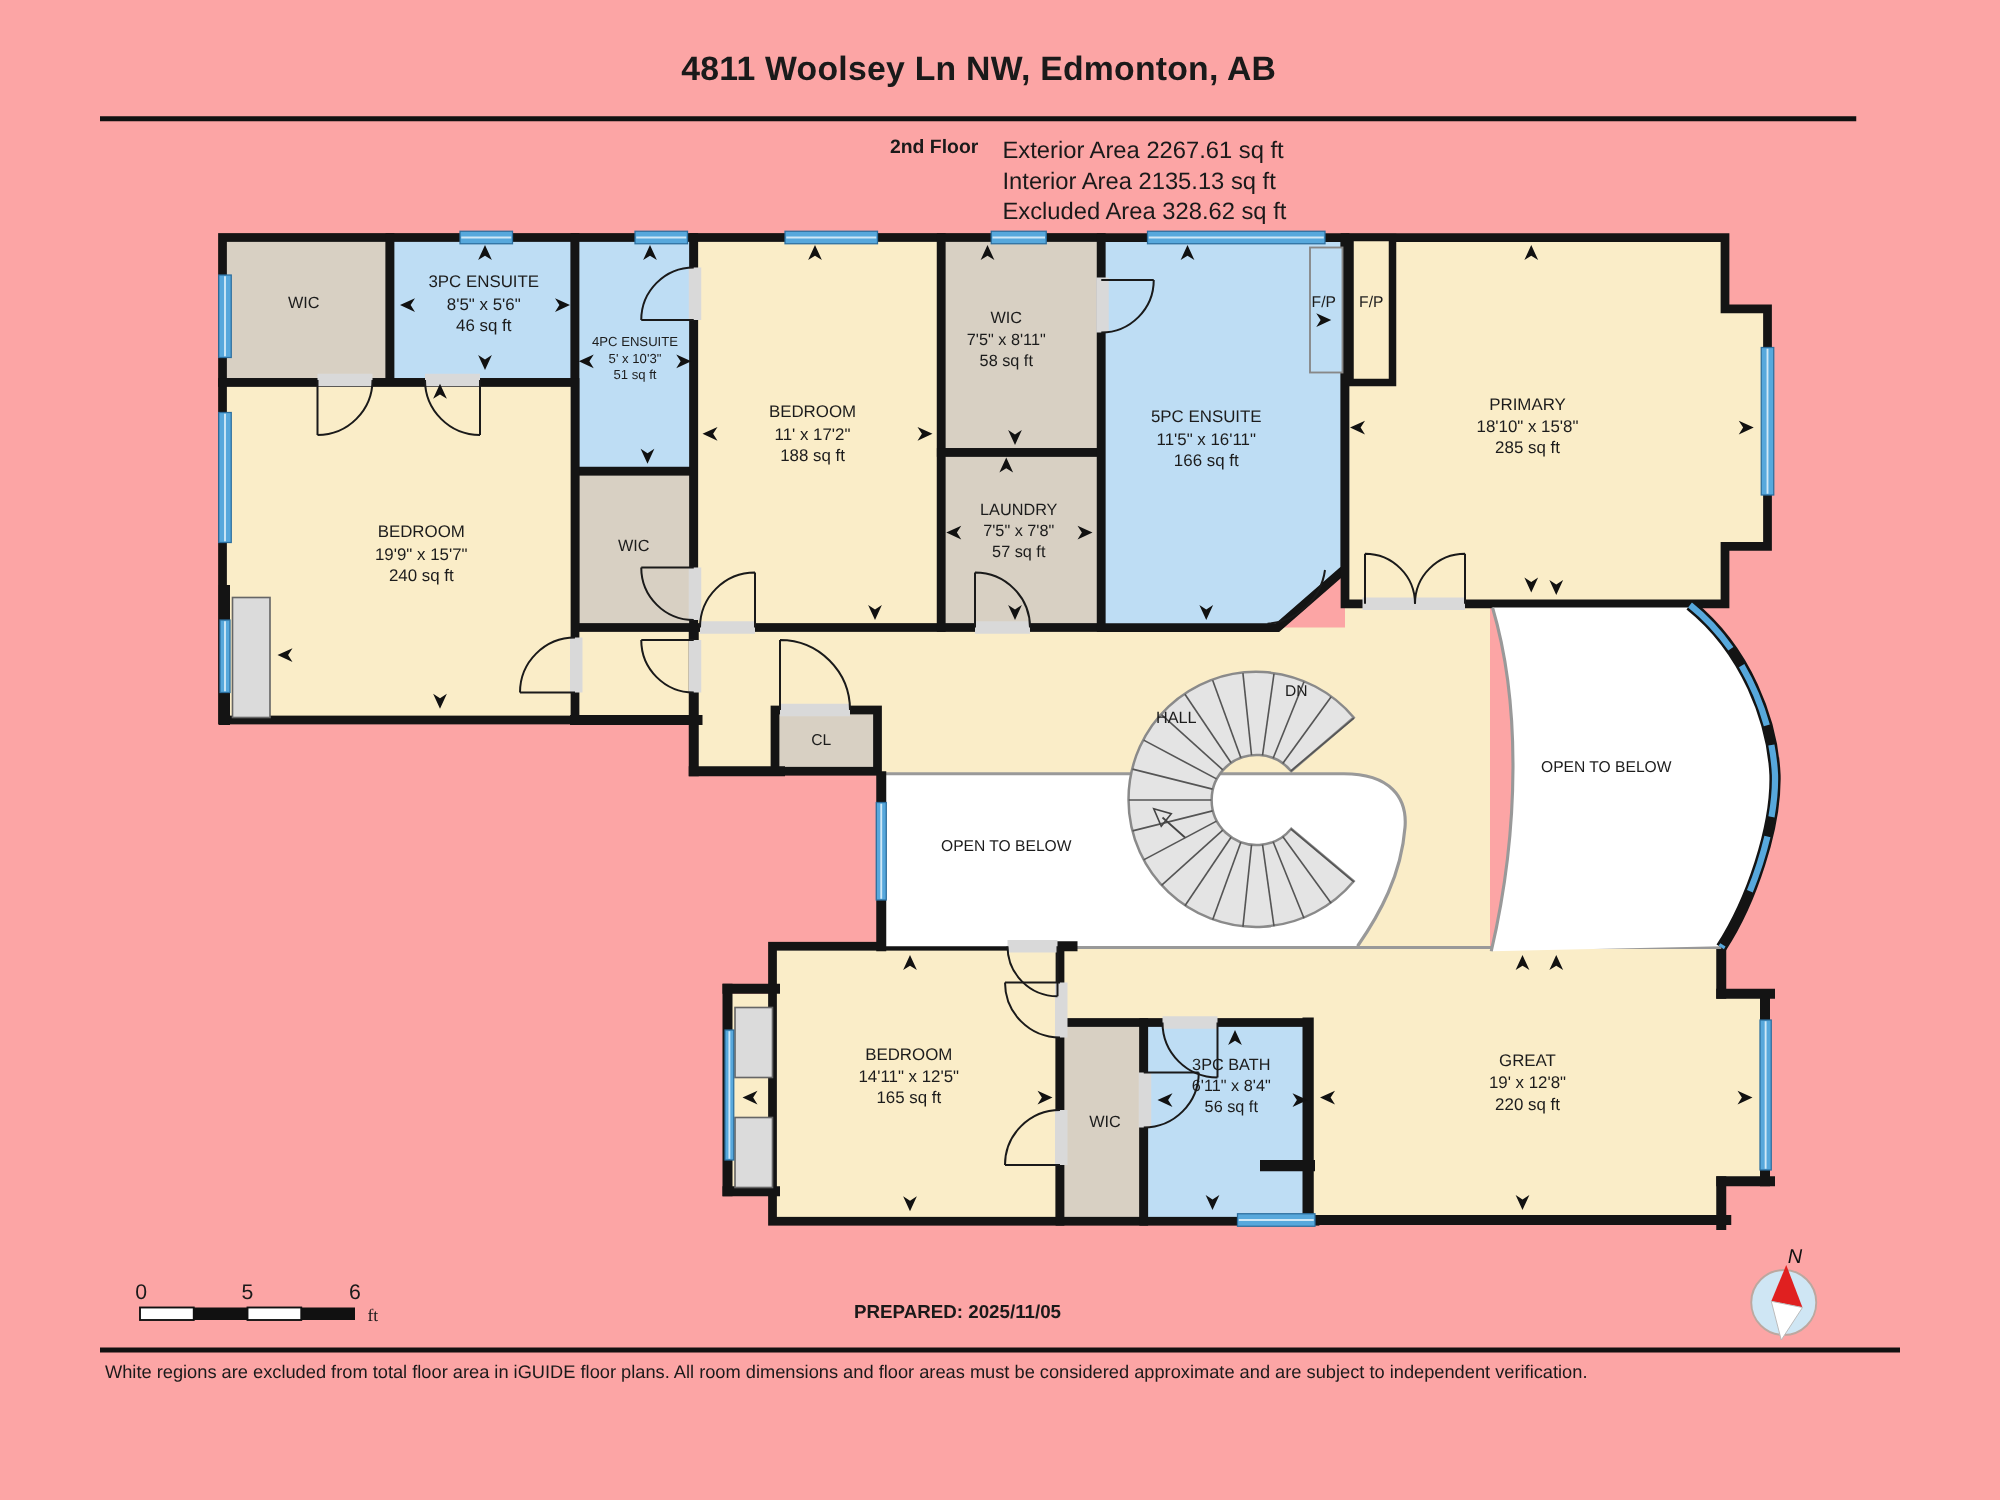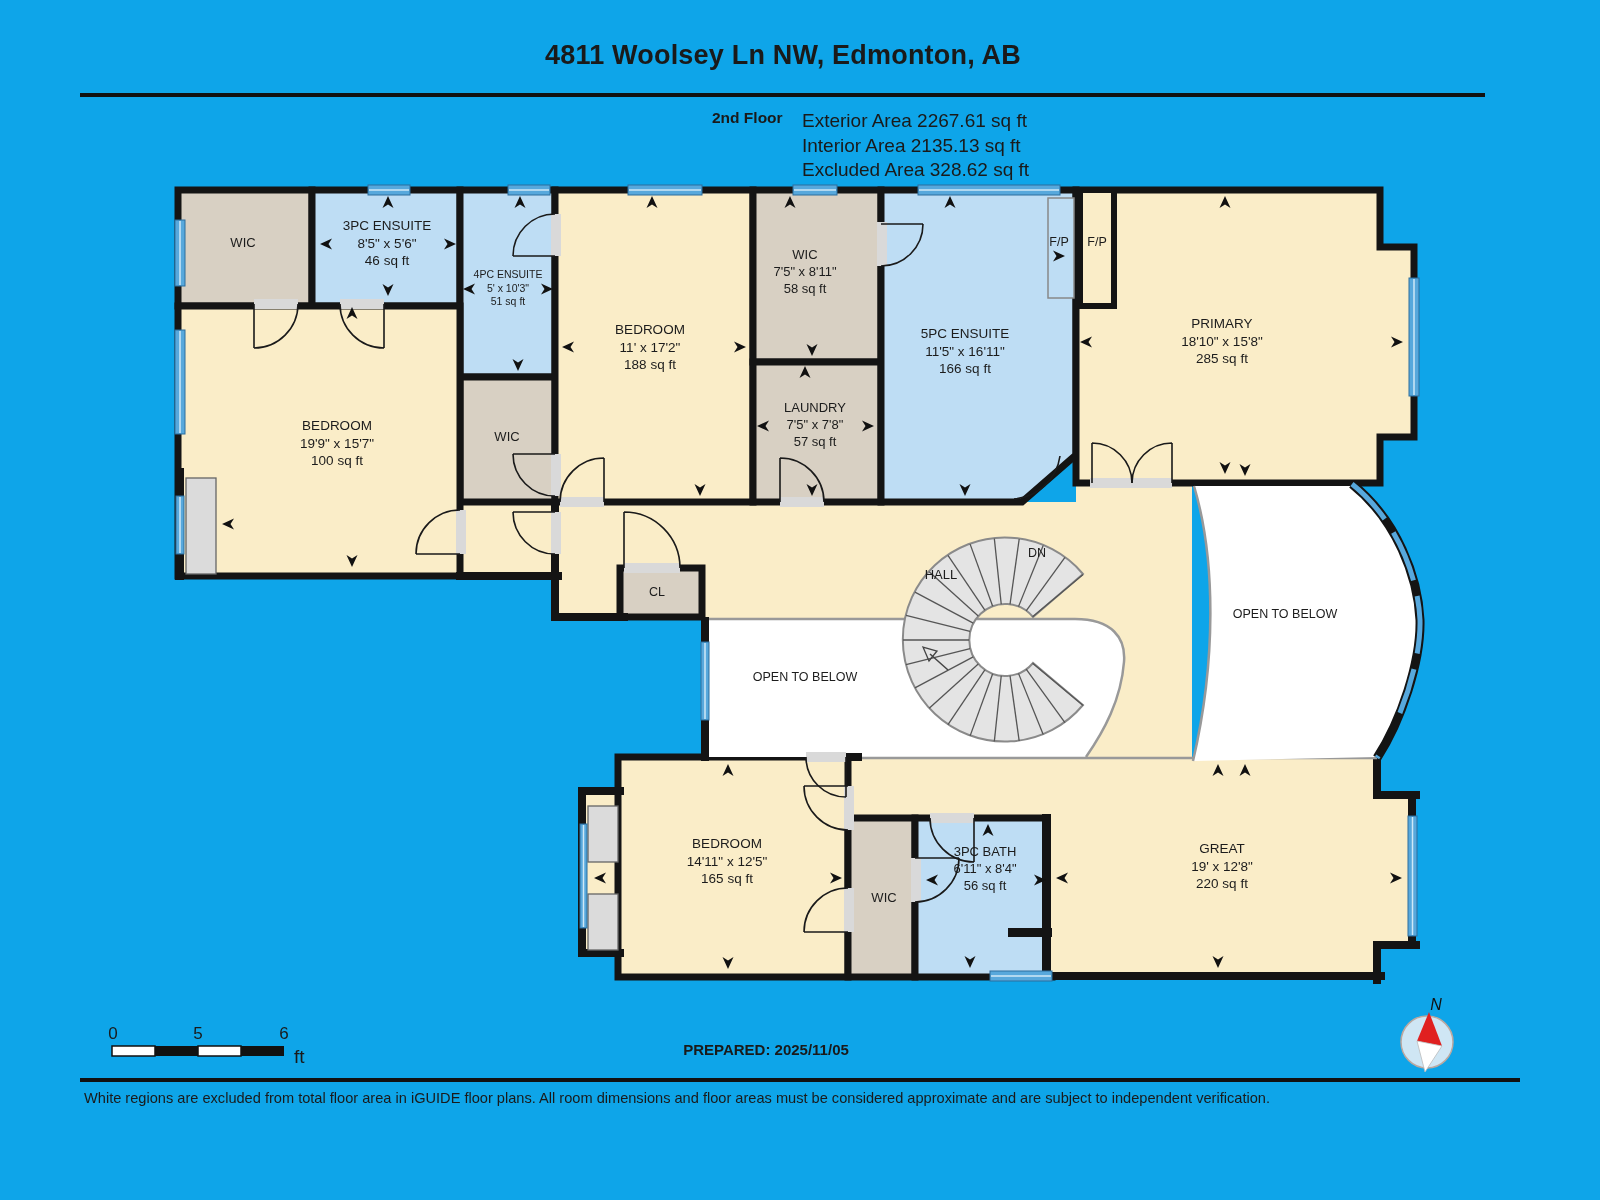--- a/index.html
+++ b/index.html
@@ -1,30 +1,30 @@
 <!DOCTYPE html>
 <html><head>
 <meta charset="utf-8">
 <style>
   html,body{margin:0;padding:0;background:#fff;}
-  #stage{position:relative;width:1600px;height:1200px;background:#0ea5e9;overflow:hidden;
+  #stage{position:relative;width:1600px;height:1200px;background:#fca5a5;overflow:hidden;
          font-family:"Liberation Sans", sans-serif;color:#1a1a1a;}
   #plan-svg{position:absolute;left:0;top:0;}
   .abs{position:absolute;}
   .title{left:0;top:40px;width:1566px;text-align:center;font-size:27px;font-weight:bold;letter-spacing:.2px;}
   .rule{background:#111;}
   .floorlbl{left:712px;top:109px;font-size:15.5px;font-weight:bold;text-align:right;}
   .arealines{left:802px;top:109px;font-size:19px;line-height:24.5px;}
   .rl{position:absolute;transform:translate(-50%,-50%);text-align:center;font-size:13.5px;
       line-height:1.3;white-space:nowrap;color:#1c1c1c;}
   .rl span{display:block;}
   .fs13{font-size:13px;} .fs12{font-size:12.5px;} .fs10{font-size:10.5px;}
   .prepared{left:626px;top:1041px;width:280px;text-align:center;font-size:15px;font-weight:600;}
   .scale-num{position:absolute;transform:translate(-50%,0);font-size:17px;}
-  .scale-ft{position:absolute;font-size:19px;}
+  .scale-ft{position:absolute;font-size:14px;font-family:Liberation Serif, serif;}
   .disclaimer{left:84px;top:1090px;width:1460px;font-size:14.6px;}
 </style>
 </head>
 <body>
 
 <div id="stage">
 
   <div class="abs title">4811 Woolsey Ln NW, Edmonton, AB</div>
   <div class="abs rule" style="left:80px;top:93px;width:1405px;height:4px;"></div>
 
@@ -275,21 +275,21 @@
     <span>46 sq ft</span>
   </div>
   <div class="rl fs10" style="left:508px;top:288px">
     <span>4PC ENSUITE</span>
     <span>5' x 10'3"</span>
     <span>51 sq ft</span>
   </div>
   <div class="rl" style="left:337px;top:443px">
     <span>BEDROOM</span>
     <span>19'9" x 15'7"</span>
-    <span>100 sq ft</span>
+    <span>240 sq ft</span>
   </div>
   <div class="rl fs13" style="left:507px;top:437px">
       <span>WIC</span>
     </div>
   <div class="rl" style="left:650px;top:347px">
     <span>BEDROOM</span>
     <span>11' x 17'2"</span>
     <span>188 sq ft</span>
   </div>
   <div class="rl fs13" style="left:805px;top:272px">

